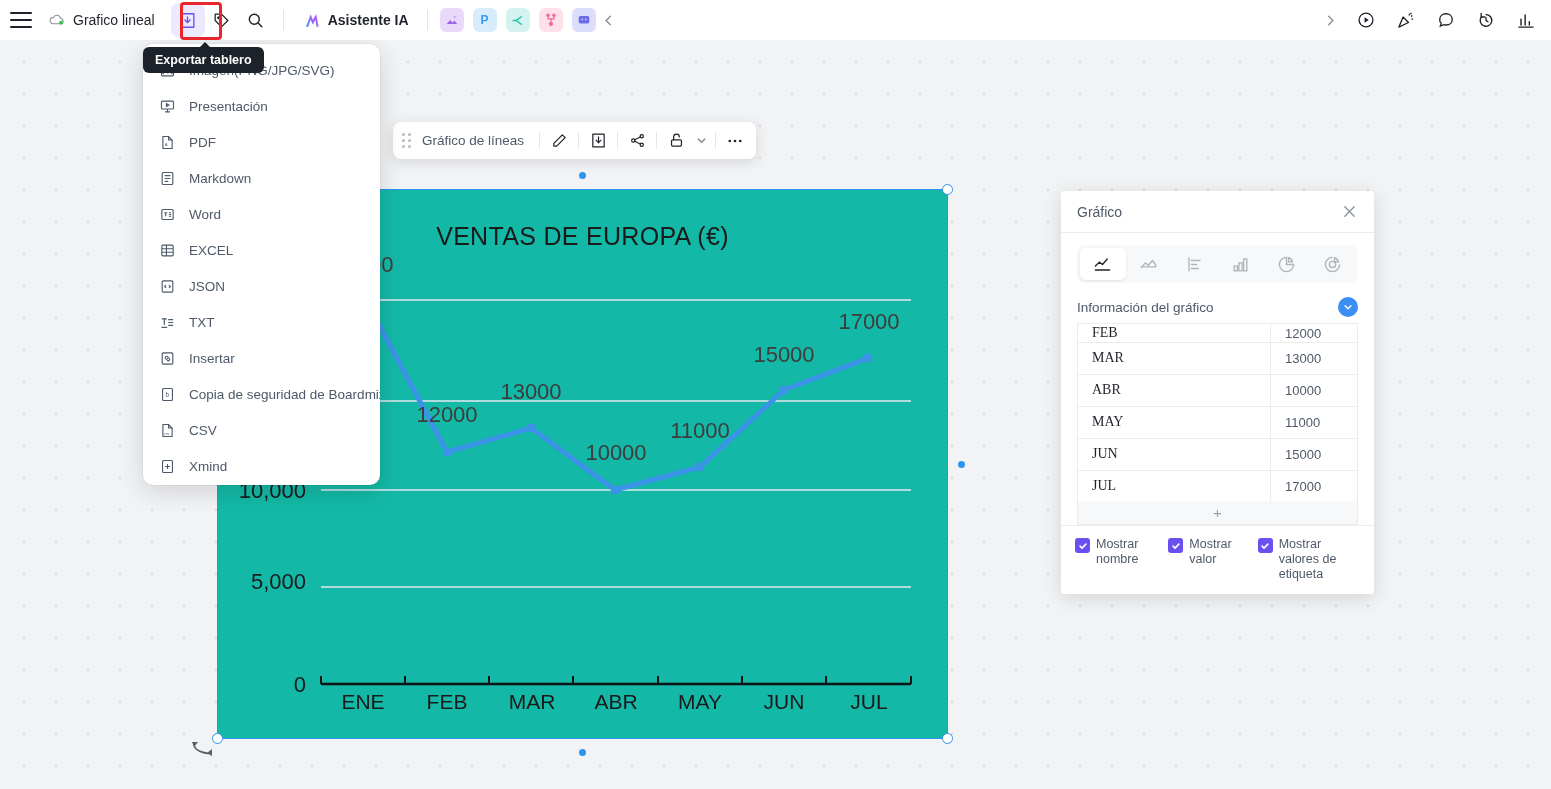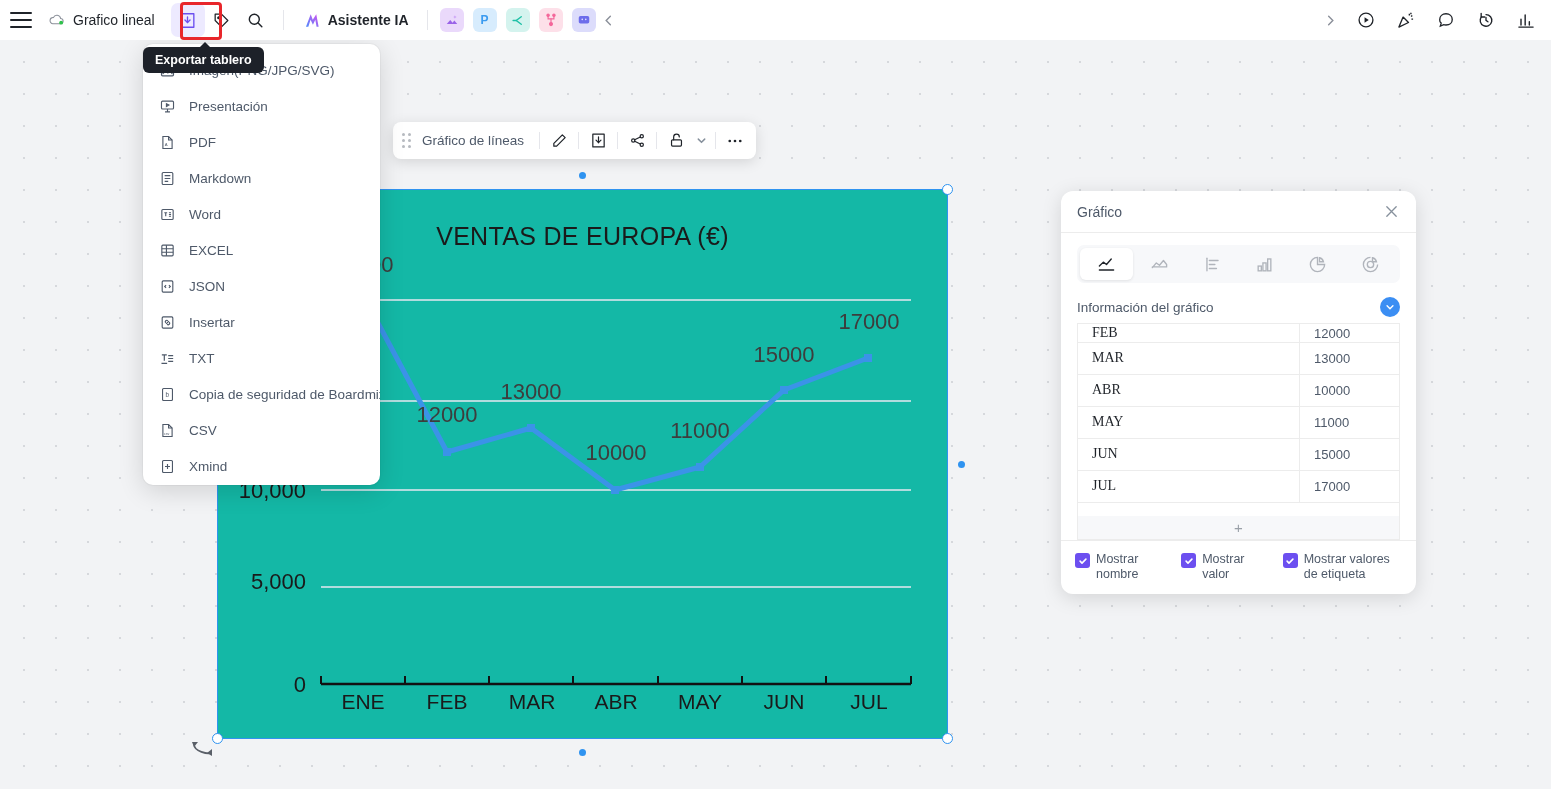--- a/index.html
+++ b/index.html
@@ -108,22 +108,22 @@
 
   .ylab { position: absolute; font-size: 22px; color: #1a1a1a; text-align: right;
     width: 150px; }
   .xlab { position: absolute; font-size: 21px; color: #1a1a1a; text-align: center;
     width: 90px; top: 500px; }
   .dlab { position: absolute; font-size: 22px; color: #3d3d3d; text-align: center;
     width: 110px; }
 
   
   .panel {
-    position: absolute; left: 1061px; top: 191px; width: 355px; height: 403px;
-    background: #fff; border-radius: 12px; box-shadow: 0 4px 20px rgba(0,0,0,.13);
+    position: absolute; left: 1061px; top: 191px; width: 313px; height: 403px;
+    background: #fff; border-radius: 3px; box-shadow: 0 4px 20px rgba(0,0,0,.13);
     z-index: 40; display: flex; flex-direction: column; overflow: hidden;
   }
   .panel-head { height: 42px; display: flex; align-items: center; justify-content: space-between;
     padding: 0 16px; border-bottom: 1px solid #ececec; flex: none; }
   .panel-title { font-size: 14px; color: #4e5969; }
   .panel-close { color: #86909c; cursor: pointer; width: 18px; height: 18px;
     display: flex; align-items: center; justify-content: center; }
   .panel-body { padding: 12px 16px 0 16px; flex: 1; display: flex; flex-direction: column; min-height: 0; }
   .type-tabs { display: flex; background: #f7f8fa; border-radius: 7px; padding: 3px; gap: 0; }
   .type-tab { flex: 1; height: 32px; border-radius: 6px; display: flex;
@@ -482,36 +482,36 @@
       <span class="dd-ico">
         <svg width="17" height="17" viewBox="0 0 24 24" fill="none" stroke="currentColor" stroke-width="1.6">
           <rect x="4.5" y="4" width="15" height="16" rx="1.5"></rect>
             <path d="M10 10l-2 2 2 2M14 10l2 2-2 2"></path>
         </svg>
       </span>
       <span>JSON</span>
     </div>
     <div class="dd-item">
       <span class="dd-ico">
-        <svg width="17" height="17" viewBox="0 0 24 24" fill="none" stroke="currentColor" stroke-width="1.6">
-          <rect x="4.5" y="4" width="15" height="16" rx="1.5"></rect>
-            <path d="M10 14l4-4M9.5 12.5a2 2 0 0 1 3-3M14.5 11.5a2 2 0 0 1-3 3"></path>
-        </svg>
-      </span>
-      <span>Insertar</span>
-    </div>
-    <div class="dd-item">
-      <span class="dd-ico">
         <svg width="17" height="17" viewBox="0 0 24 24" fill="none" stroke="currentColor" stroke-width="1.7">
           <path d="M4 7h7M7.5 7v8"></path>
             <path d="M13 8h7M13 12h7M13 16h7"></path>
             <path d="M3.5 19h8"></path>
         </svg>
       </span>
       <span>TXT</span>
+    </div>
+    <div class="dd-item">
+      <span class="dd-ico">
+        <svg width="17" height="17" viewBox="0 0 24 24" fill="none" stroke="currentColor" stroke-width="1.6">
+          <rect x="4.5" y="4" width="15" height="16" rx="1.5"></rect>
+            <path d="M10 14l4-4M9.5 12.5a2 2 0 0 1 3-3M14.5 11.5a2 2 0 0 1-3 3"></path>
+        </svg>
+      </span>
+      <span>Insertar</span>
     </div>
     <div class="dd-item">
       <span class="dd-ico">
         <svg width="17" height="17" viewBox="0 0 24 24" fill="none" stroke="currentColor" stroke-width="1.6">
           <rect x="5" y="3.5" width="14" height="17" rx="1.5"></rect>
             <text x="9" y="16" font-size="9" fill="currentColor" stroke="none">b</text>
         </svg>
       </span>
       <span>Copia de seguridad de Boardmix</span>
     </div>

